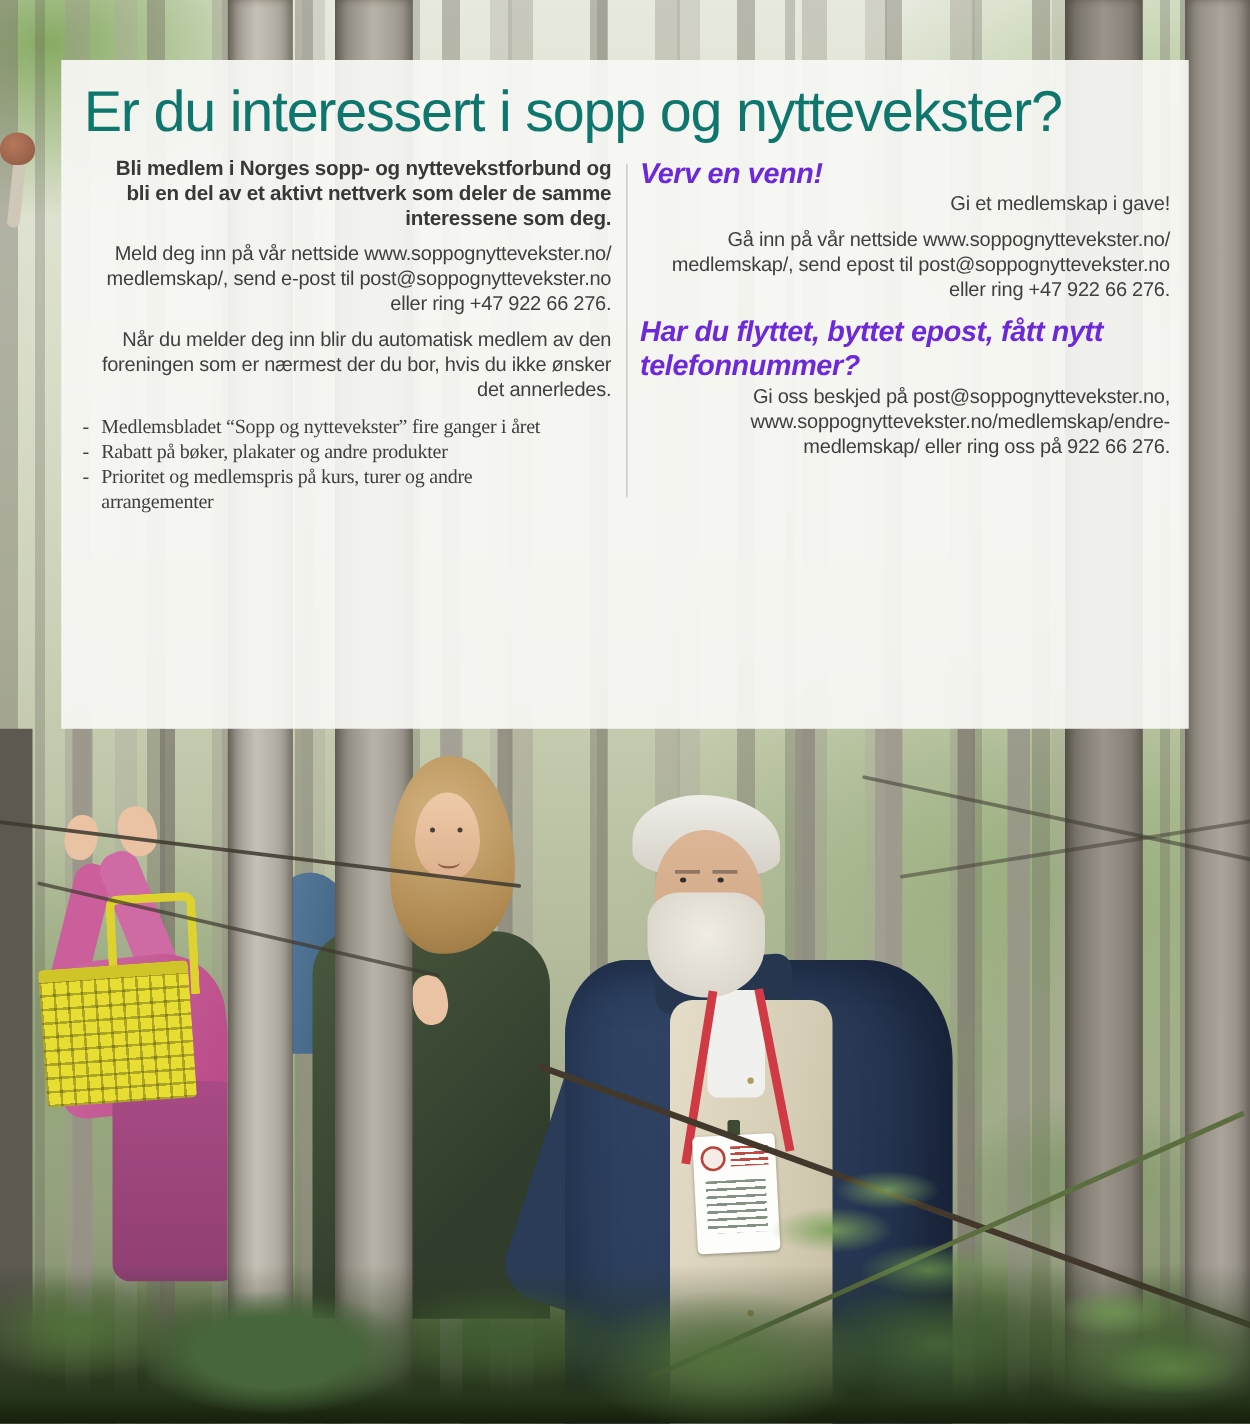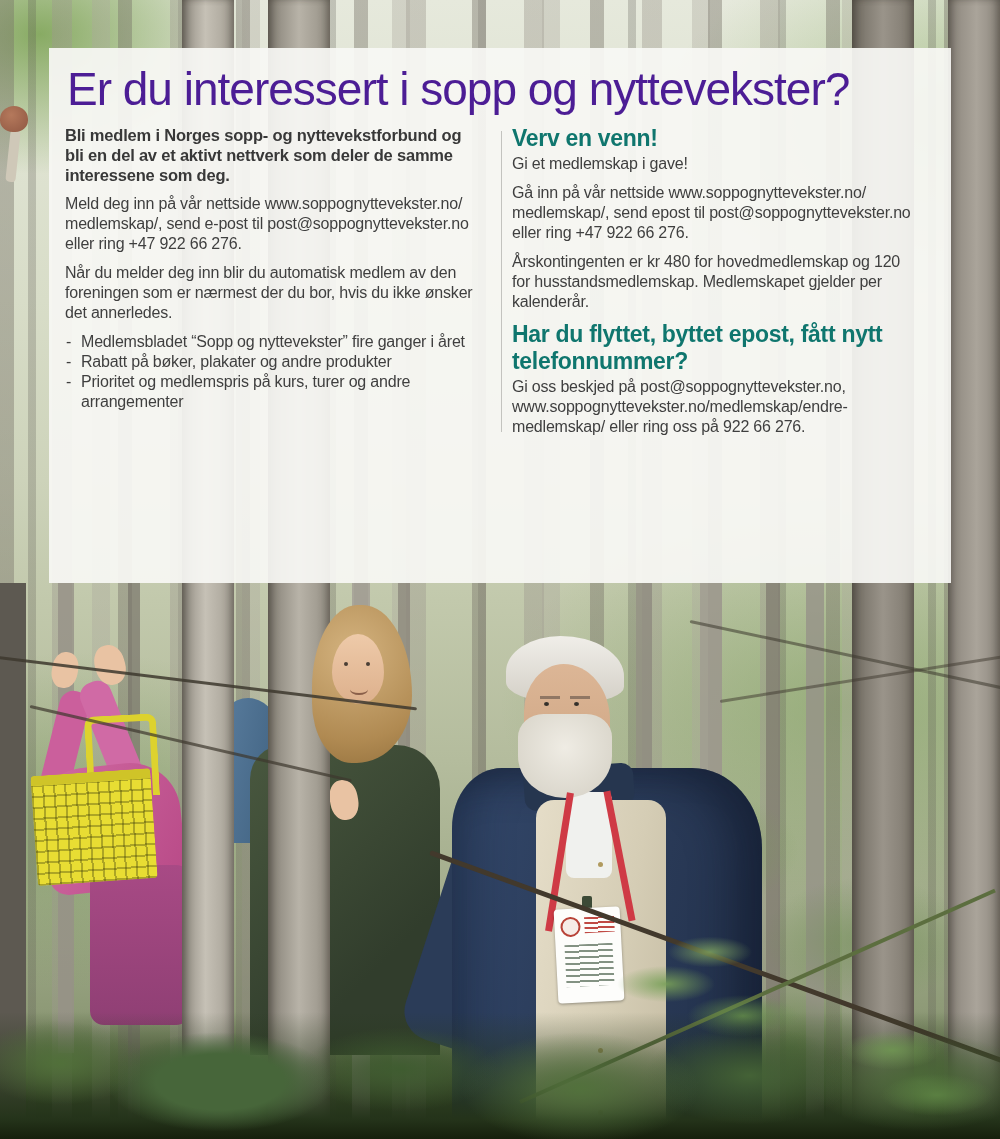--- a/index.html
+++ b/index.html
@@ -131,31 +131,31 @@
       radial-gradient(ellipse 170px 80px at 58% 60%, #52713c, rgba(0,0,0,0) 70%),
       radial-gradient(ellipse 150px 70px at 75% 50%, #446236, rgba(0,0,0,0) 70%),
       radial-gradient(ellipse 160px 70px at 92% 55%, #4e6c3a, rgba(0,0,0,0) 70%),
       linear-gradient(180deg, rgba(40,56,28,0) 0, rgba(40,56,28,.55) 45%, #24331a 85%, #161f0c 100%);}
 
   
   .panel{position:absolute;left:49px;top:48px;width:902px;height:535px;
     background:rgba(247,247,244,.93);overflow:hidden;box-sizing:border-box;
     padding:15px 0 0 16px;color:#3f3f3f;}
   h1{margin:0 0 10px 2px;font-size:46px;line-height:52px;font-weight:400;
-     letter-spacing:-1px;color:#4c1d95;white-space:pre;}
+     letter-spacing:-1px;color:#0f766e;white-space:pre;}
   .cols{display:flex;}
   .col{width:424px;}
   .divider{width:1px;background:#c3c3bf;margin:6px 10px 14px 12px;align-self:stretch;}
-  .para{margin:0 0 9px;font-size:16px;line-height:20px;letter-spacing:-0.2px;white-space:pre;}
+  .para{margin:0 0 9px;font-size:16px;line-height:20px;letter-spacing:-0.2px;white-space:pre;text-align:right;}
   .intro{font-weight:bold;color:#383838;font-size:16.5px;}
   .block{display:block;white-space:pre;}
-  h2{margin:8px 0 2px;font-size:23px;line-height:27px;color:#0f766e;letter-spacing:-0.3px;white-space:pre;}
+  h2{margin:8px 0 2px;font-size:23px;line-height:27px;color:#6d28d9;letter-spacing:-0.3px;white-space:pre;font-style:italic;}
   .col.right h2:first-child{margin-top:0;}
   .benefits{margin-top:2px;}
-  .benefit{display:flex;font-size:16px;line-height:20px;letter-spacing:-0.2px;}
+  .benefit{display:flex;font-size:16px;line-height:20px;letter-spacing:-0.2px;font-family:Liberation Serif, serif;}
   .benefit .dash{width:15px;flex:none;padding-left:1px;}
   .benefit .dash::before{content:"-";}
   .benefit .b-text{white-space:pre;}
 </style>
 </head>
 <body>
 
 <div class="poster">
 
   <div class="photo">
@@ -255,23 +255,20 @@
             </div>
         </div>
       </div>
       <div class="divider"></div>
       <div class="col right">
         <h2>Verv en venn!</h2>
         <p class="para"><span class="block">Gi et medlemskap i gave!</span></p>
         <p class="para">Gå inn på vår nettside www.soppognyttevekster.no/
 medlemskap/, send epost til post@soppognyttevekster.no
 eller ring +47 922 66 276.</p>
-        <p class="para">Årskontingenten er kr 480 for hovedmedlemskap og 120
-for husstandsmedlemskap. Medlemskapet gjelder per
-kalenderår.</p>
         <h2>Har du flyttet, byttet epost, fått nytt
 telefonnummer?</h2>
         <p class="para">Gi oss beskjed på post@soppognyttevekster.no,
 www.soppognyttevekster.no/medlemskap/endre-
 medlemskap/ eller ring oss på 922 66 276.</p>
       </div>
     </div>
   </section>
 
 </div>

